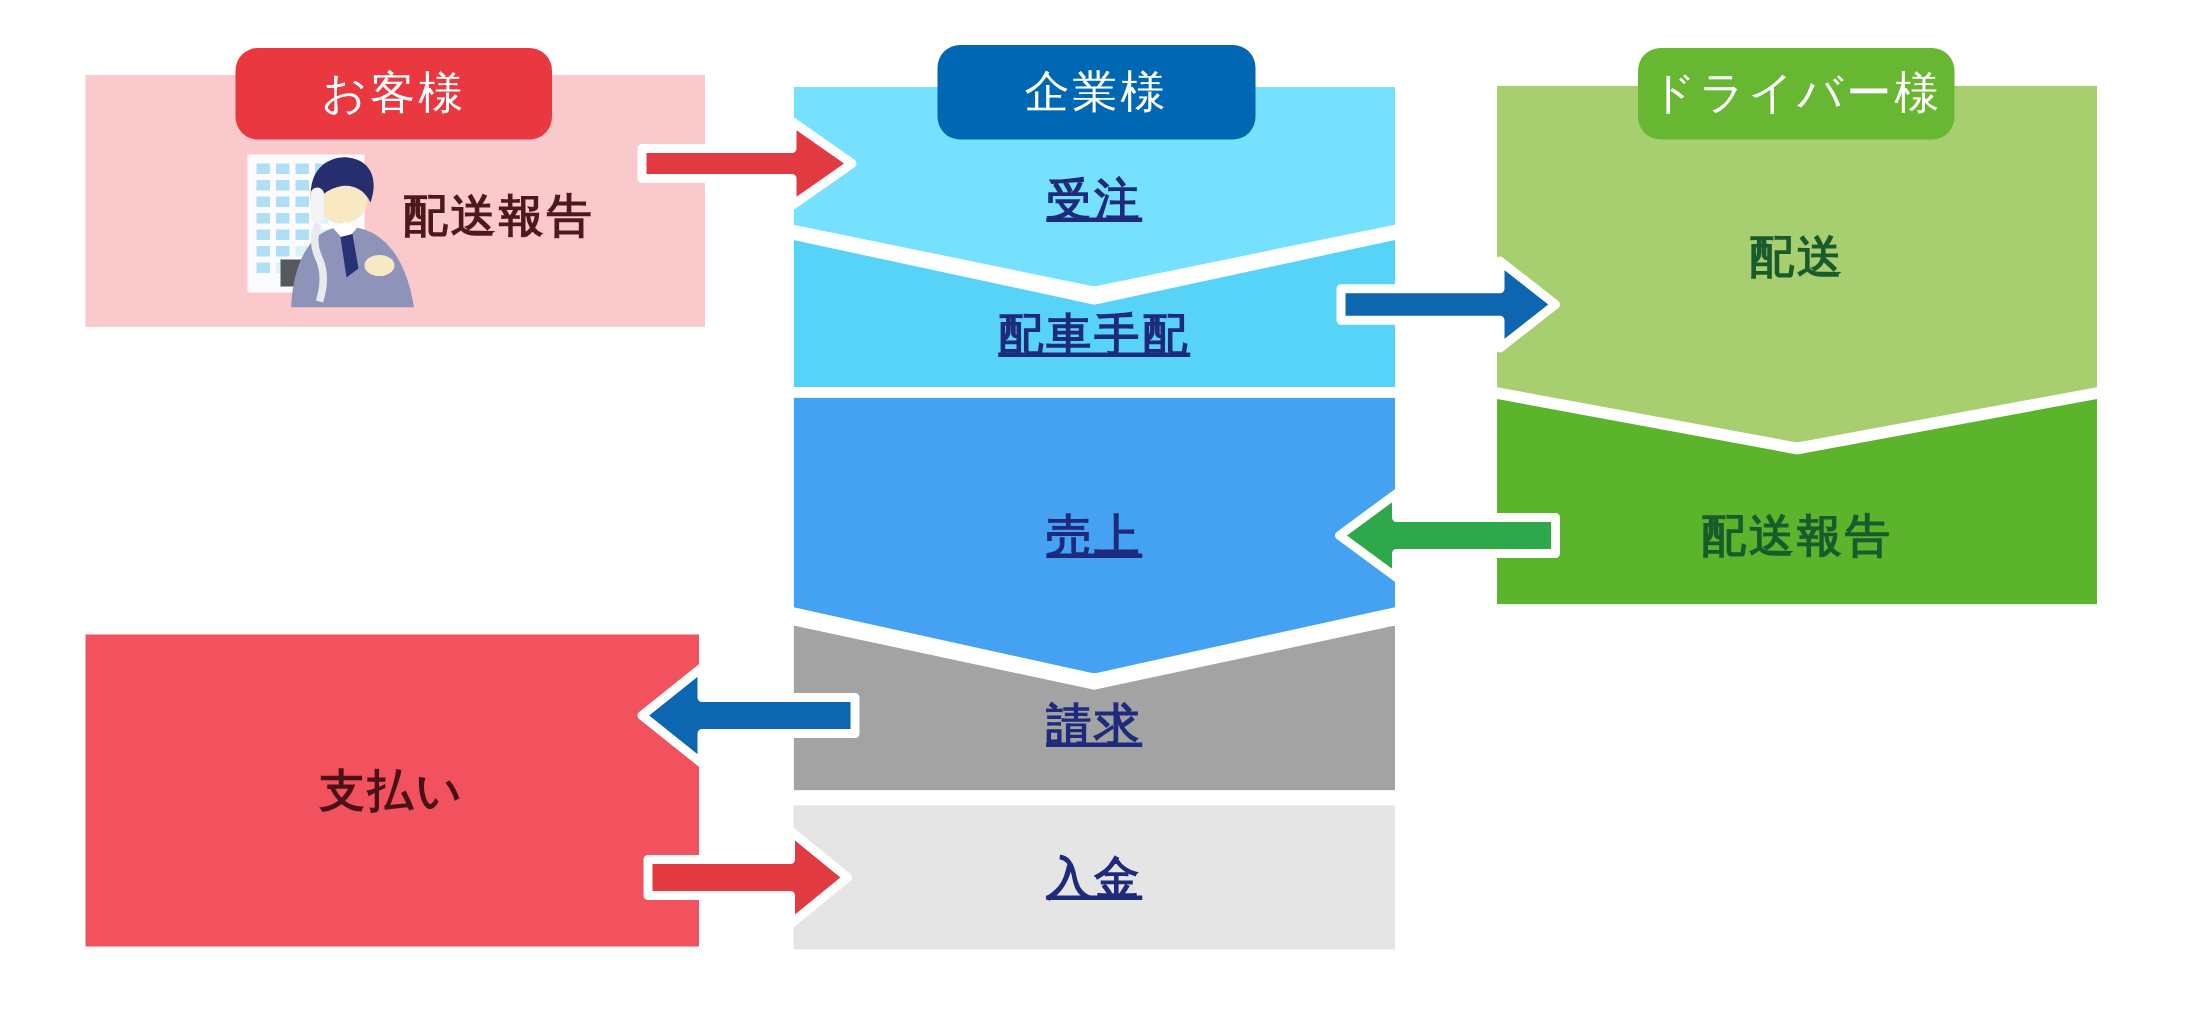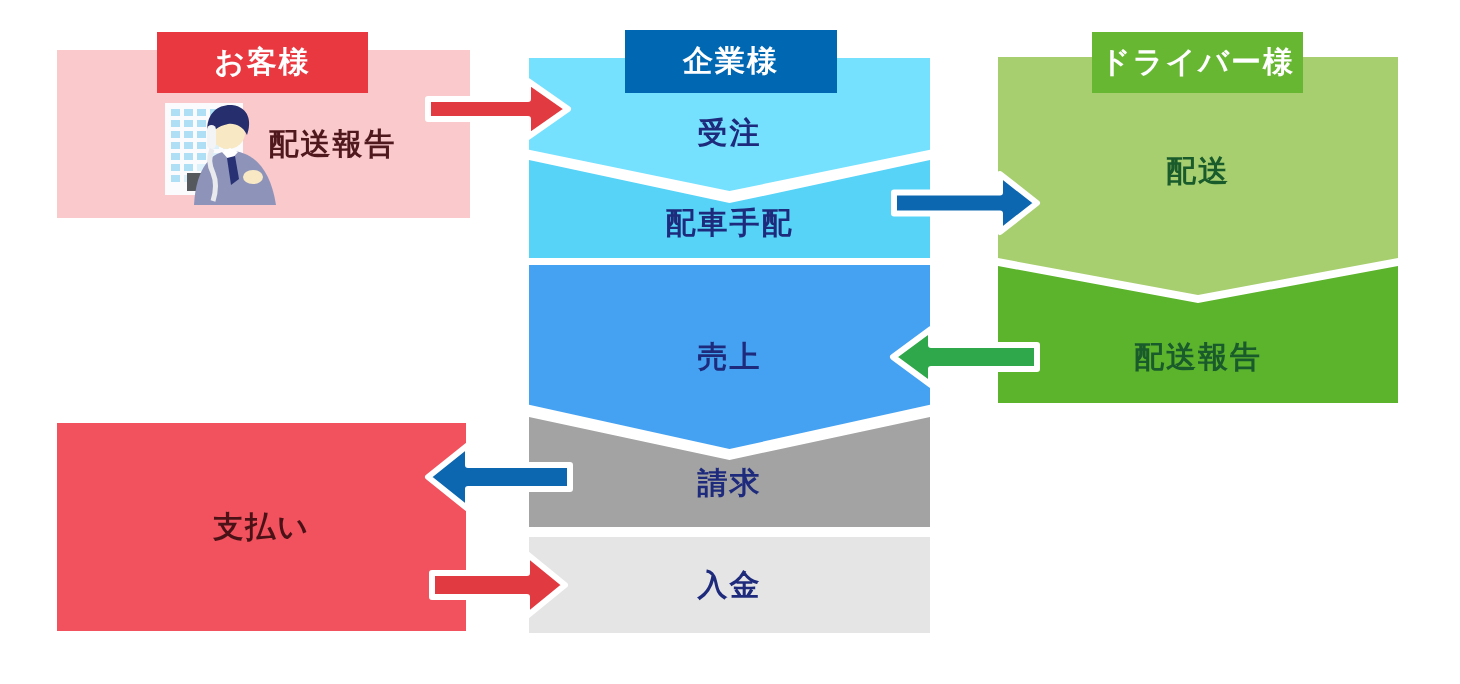--- a/index.html
+++ b/index.html
@@ -1,33 +1,33 @@
 <!DOCTYPE html>
 <html><head>
 <meta charset="utf-8">
 <style>
   html,body{margin:0;padding:0;background:#ffffff;}
   body{width:1460px;height:684px;position:relative;overflow:hidden;
        font-family:"Liberation Sans","DejaVu Sans",sans-serif;}
   .abs{position:absolute;}
   .box{position:absolute;display:flex;align-items:center;justify-content:center;}
   .hdr{position:absolute;display:flex;align-items:center;justify-content:center;
-       color:#ffffff;font-size:30px;font-weight:700;letter-spacing:2px;z-index:6;}
+       color:#ffffff;font-size:30px;font-weight:400;letter-spacing:2px;z-index:6;border-radius:15px;}
   .lbl{font-size:30px;font-weight:700;letter-spacing:2px;}
 
   
   #cust-box{left:57px;top:50px;width:413px;height:168px;background:#f9c9cc;z-index:1;}
   #cust-hdr{left:157px;top:32px;width:211px;height:61px;background:#e93840;}
   #req-lbl{left:255px;top:122px;width:155px;height:45px;color:#4f181c;z-index:3;}
   #pay-box{left:57px;top:423px;width:409px;height:208px;background:#f1525e;z-index:1;}
   #pay-box .lbl{color:#4a1216;font-family:Liberation Serif, serif;}
   #cust-icon{left:158px;top:97px;width:130px;height:108px;z-index:2;}
 
   
-  .mid{left:529px;width:401px;color:#1e2b7c;z-index:2;}
+  .mid{left:529px;width:401px;color:#1e2b7c;z-index:2;text-decoration:underline;}
   #co-hdr{left:625px;top:30px;width:212px;height:63px;background:#0067b3;}
   #box-order  {top:58px;height:133px;background:#75e1fe;
                clip-path:polygon(0 0,100% 0,100% 69%,50% 100%,0 69%);padding-top:17px;box-sizing:border-box;}
   #box-dispatch{top:160px;height:98px;background:#57d3f8;
                clip-path:polygon(0 0,50% 44%,100% 0,100% 100%,0 100%);padding-top:28px;box-sizing:border-box;}
   #box-sales  {top:265px;height:184px;background:#45a2f2;
                clip-path:polygon(0 0,100% 0,100% 76%,50% 100%,0 76%);}
   #box-billing{top:417px;height:110px;background:#a3a3a3;
                clip-path:polygon(0 0,50% 39%,100% 0,100% 100%,0 100%);padding-top:22px;box-sizing:border-box;}
   #box-deposit{top:537px;height:96px;background:#e5e5e5;}

